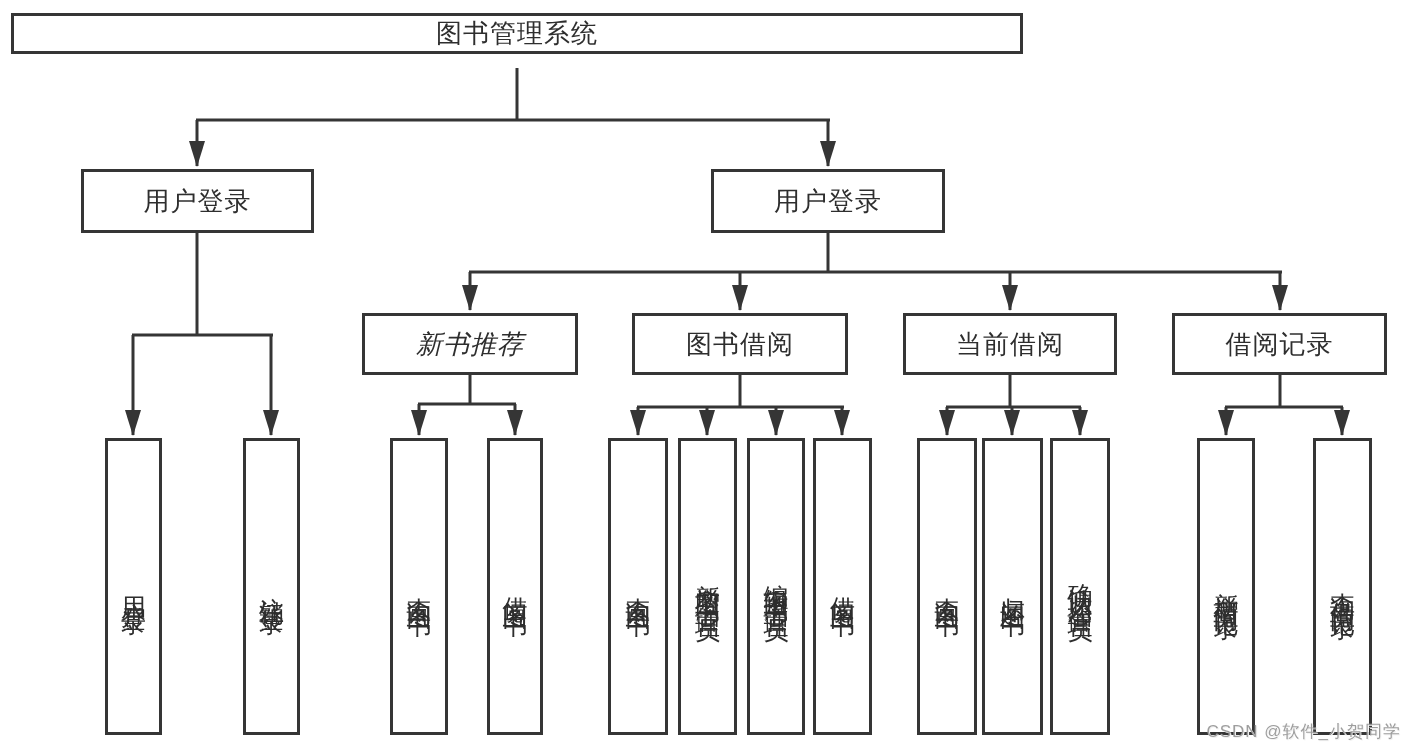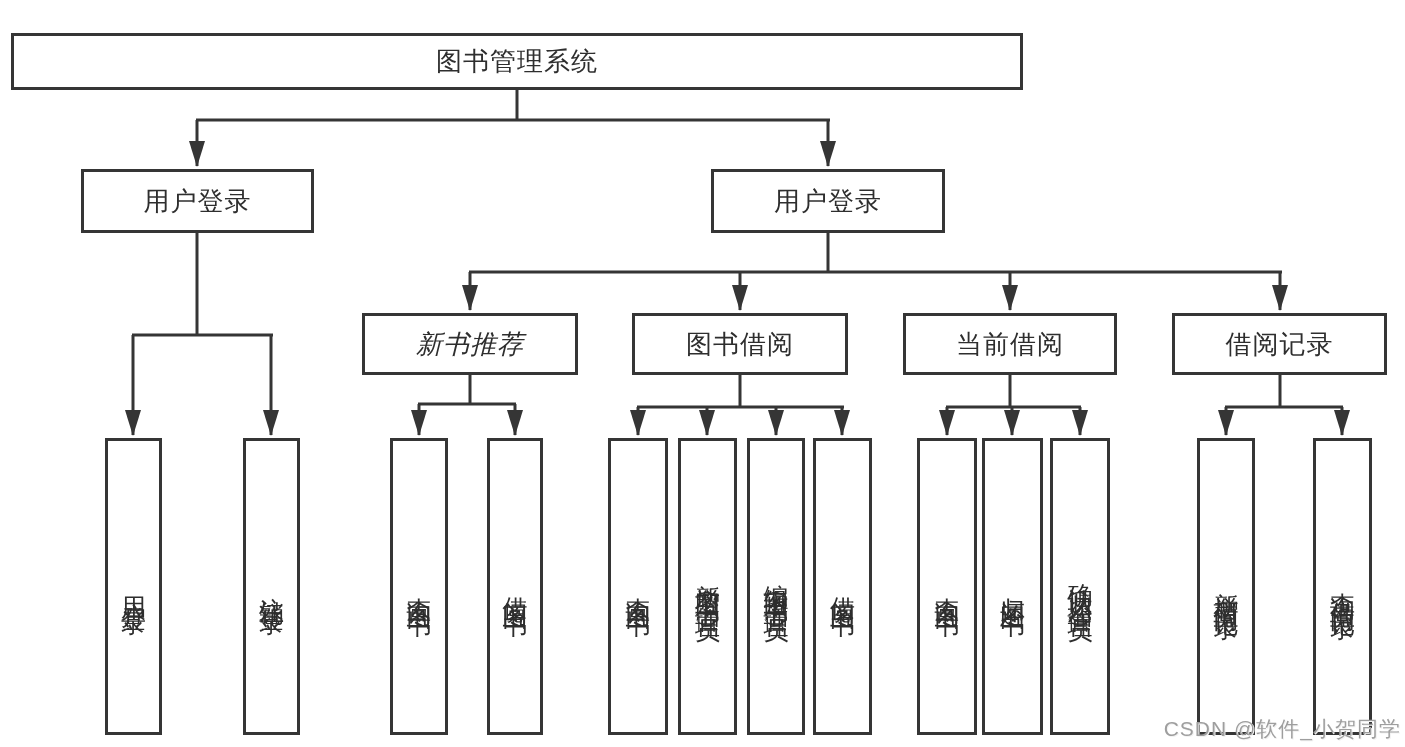--- a/index.html
+++ b/index.html
@@ -32,21 +32,21 @@
     writing-mode: vertical-rl;
     text-orientation: mixed;
     font-size: 25px;
     letter-spacing: 5px;
     line-height: 1;
   }
   .watermark {
     position: absolute;
     right: 4px;
     bottom: 4px;
-    font-size: 21px;
+    font-size: 17px;
     color: #9e9e9e;
     letter-spacing: 1px;
     text-shadow: 1px 1px 0 #f2f2f2;
     white-space: nowrap;
   }
 </style>
 </head>
 <body>
 
 <div class="stage">
@@ -106,21 +106,21 @@
     </g>
 
     <g>
       <line x1="1280" y1="375" x2="1280" y2="407"></line>
       <line x1="1225" y1="407" x2="1343" y2="407"></line>
       <line x1="1226" y1="407" x2="1226" y2="435" marker-end="url(#arrow)"></line>
       <line x1="1342" y1="407" x2="1342" y2="435" marker-end="url(#arrow)"></line>
     </g>
   </svg>
 
-  <div class="box hbox" style="left:11px; top:13px; width:1012px; height:57px;margin-top:20px;">
+  <div class="box hbox" style="left:11px; top:13px; width:1012px; height:41px;">
     <span>图书管理系统</span>
   </div>
 
   <div class="box hbox" style="left:81px; top:169px; width:233px; height:64px;">
     <span>用户登录</span>
   </div>
   <div class="box hbox" style="left:711px; top:169px; width:234px; height:64px;">
     <span>用户登录</span>
   </div>
 

